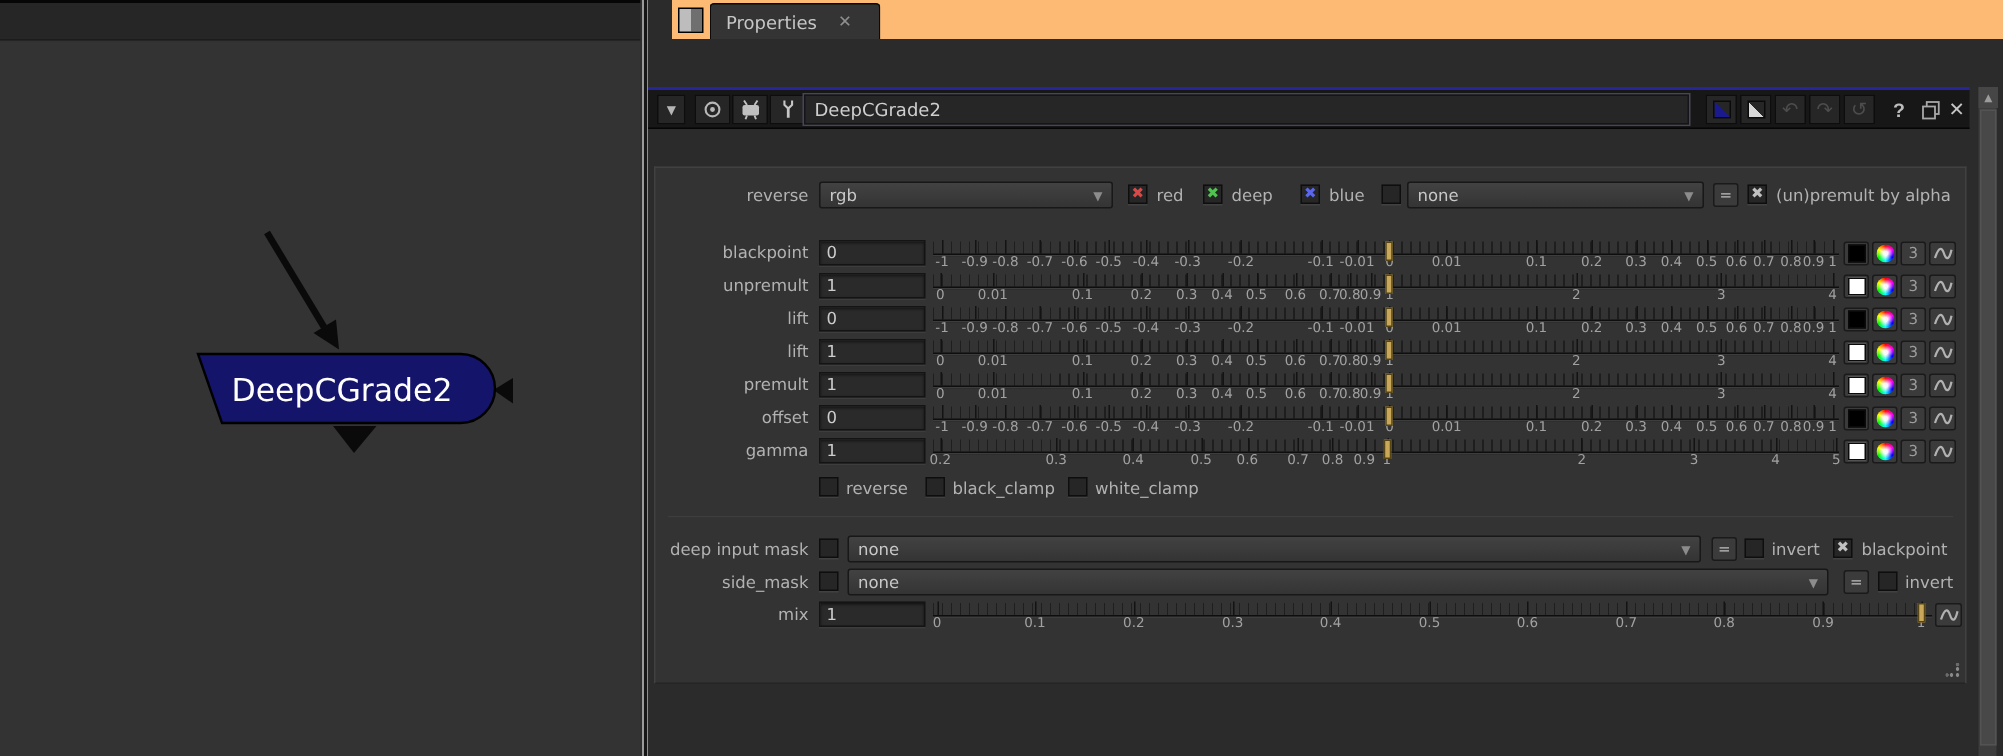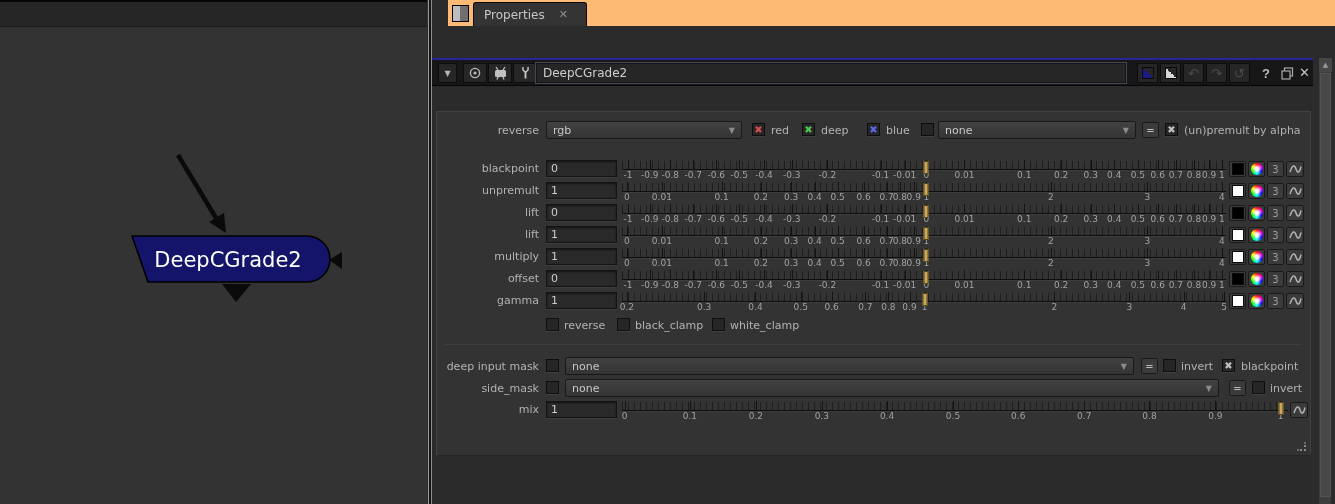--- a/index.html
+++ b/index.html
@@ -437,21 +437,21 @@
       </div>
       <div class="mini-btn" style="left: 811px; top: 115px;">
         <div class="wheel-i"></div>
       </div>
       <div class="mini-btn" style="left: 830px; top: 115px;">3</div>
       <div class="mini-btn" style="left: 849px; top: 115px; width: 18px;">
         <svg width="13" height="10" viewBox="0 0 13 10">
           <path d="M1,8 C3.5,0.5 5.5,0.5 7,5 C8.5,9.5 10.5,9.5 12,2.5" fill="none" stroke="#b2b2b2" stroke-width="1.5"></path>
         </svg>
       </div>
-      <div class="lbl rlbl" style="top: 138px;">multiply</div>
+      <div class="lbl rlbl" style="top: 138px;">premult</div>
       <input class="num-field" value="1" style="left: 109px; top: 136px;">
       <div class="slider" style="left: 185px; top: 136px; width: 604px;">
         <div class="minor"></div>
         <div class="track"></div>
         <div class="mtick" style="left: 0.8%;"></div>
         <span class="tick-lbl" style="left: 0.8%;">0</span>
         <div class="mtick" style="left: 6.6%;"></div>
         <span class="tick-lbl" style="left: 6.6%;">0.01</span>
         <div class="mtick" style="left: 16.5%;"></div>
         <span class="tick-lbl" style="left: 16.5%;">0.1</span>

